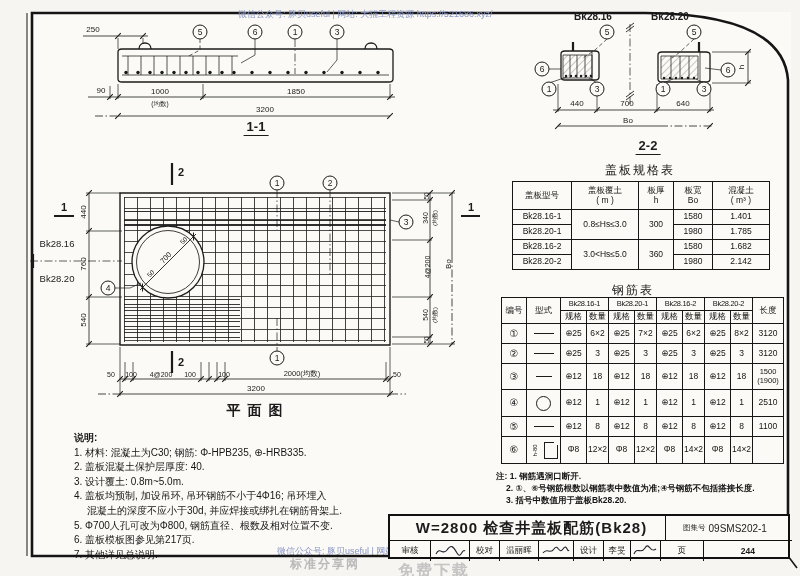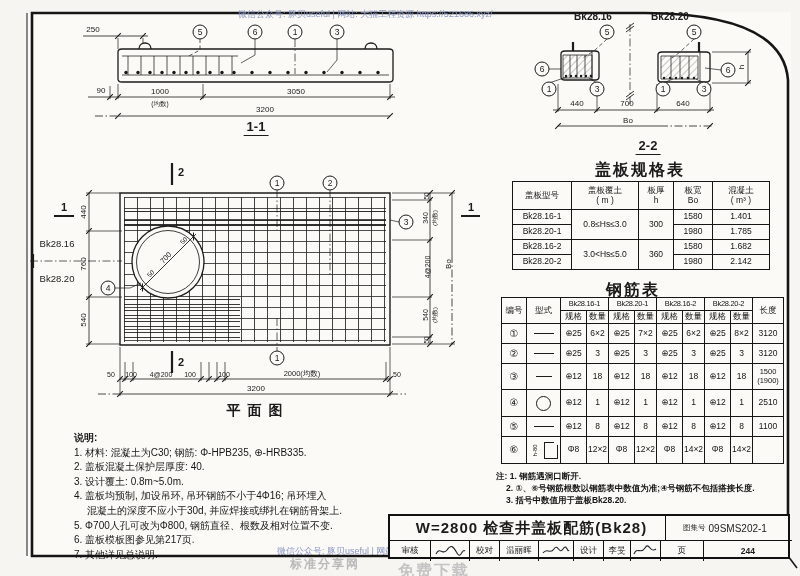--- a/index.html
+++ b/index.html
@@ -6,21 +6,21 @@
   body{width:800px;height:576px;background:#eceae5;font-family:"Liberation Sans","DejaVu Sans",sans-serif;}
   #page{position:relative;width:800px;height:576px;background:#f6f5f1;overflow:hidden;color:#1b1b1b;}
   #sheet-bg{position:absolute;left:27px;top:12px;width:764px;height:546px;background:#fbfaf6;z-index:0;}
   .lbl{position:absolute;transform:translate(-50%,-50%);font-size:8px;line-height:1;white-space:nowrap;color:#1b1b1b;z-index:3;}
   .rot{transform:translate(-50%,-50%) rotate(-90deg);}
   .r45{transform:translate(-50%,-50%) rotate(-45deg);}
   .b{font-weight:bold;}
   .fs7{font-size:7px;}.fs65{font-size:6.5px;}.fs6{font-size:6px;}.fs75{font-size:7.5px;}.fs95{font-size:9.5px;}.fs10{font-size:10px;}.fs11{font-size:11px;}
   .sec{font-size:13px;font-weight:bold;border-bottom:1.8px solid #1b1b1b;padding:0 3px 2px;}
   .ptitle{font-size:14px;font-weight:bold;letter-spacing:7px;}
-  .ttl{font-size:16px;font-weight:bold;letter-spacing:2px;}
+  .ttl{font-size:12px;font-weight:normal;letter-spacing:2px;}
   .co{position:absolute;transform:translate(-50%,-50%);width:13px;height:13px;border:1.2px solid #1b1b1b;border-radius:50%;font-size:8.5px;display:flex;align-items:center;justify-content:center;background:#fbfaf6;z-index:3;line-height:1;}
   .grid{position:absolute;z-index:1;}
   #plan-grid{left:124px;top:197px;width:262px;height:145px;background-image:repeating-linear-gradient(to right,rgba(35,35,35,.85) 0 1px,transparent 1px 13px),repeating-linear-gradient(to bottom,rgba(35,35,35,.8) 0 1px,transparent 1px 11px);}
   #plan-grid-top{left:124px;top:211px;width:262px;height:17px;background-image:repeating-linear-gradient(to bottom,rgba(25,25,25,.9) 0 1px,transparent 1px 4.5px);}
   #plan-grid-bl{left:124px;top:299px;width:116px;height:43px;background-image:repeating-linear-gradient(to bottom,rgba(25,25,25,.85) 0 1px,transparent 1px 5.5px);}
   svg.line-art{position:absolute;left:0;top:0;z-index:2;pointer-events:none;}
   table.t{position:absolute;border-collapse:collapse;z-index:3;background:#fbfaf6;}
   .t td,.t th{border:1px solid #161616;text-align:center;vertical-align:middle;padding:0;font-size:8.5px;font-weight:normal;color:#141414;line-height:1.15;}
   .t .ghead{font-size:7.5px;letter-spacing:-0.3px;}
   .shape-line{width:20px;border-top:1.4px solid #1b1b1b;margin:0 auto;}
@@ -168,21 +168,21 @@
   </svg>
 
   <span class="lbl" style="left:93px;top:30px;">250</span>
   <span class="co" style="left:200px;top:32px;">5</span>
   <span class="co" style="left:255px;top:32px;">6</span>
   <span class="co" style="left:295px;top:32px;">1</span>
   <span class="co" style="left:337px;top:32px;">3</span>
   <span class="lbl" style="left:101px;top:91px;">90</span>
   <span class="lbl" style="left:160px;top:92px;">1000</span>
   <span class="lbl fs65" style="left:160px;top:104px;">(均数)</span>
-  <span class="lbl" style="left:296px;top:92px;">3050</span>
+  <span class="lbl" style="left:296px;top:92px;">1850</span>
   <span class="lbl" style="left:265px;top:110px;">3200</span>
   <span class="lbl sec" style="left:256px;top:128px;">1-1</span>
 
   <span class="lbl fs10 b" style="left:593px;top:17px;">Bk28.16</span>
   <span class="lbl fs10 b" style="left:670px;top:17px;">Bk28.20</span>
   <span class="co" style="left:607px;top:32px;">5</span>
   <span class="co" style="left:694px;top:32px;">5</span>
   <span class="co" style="left:542px;top:69px;">6</span>
   <span class="co" style="left:728px;top:70px;">6</span>
   <span class="co" style="left:549px;top:89px;">1</span>

